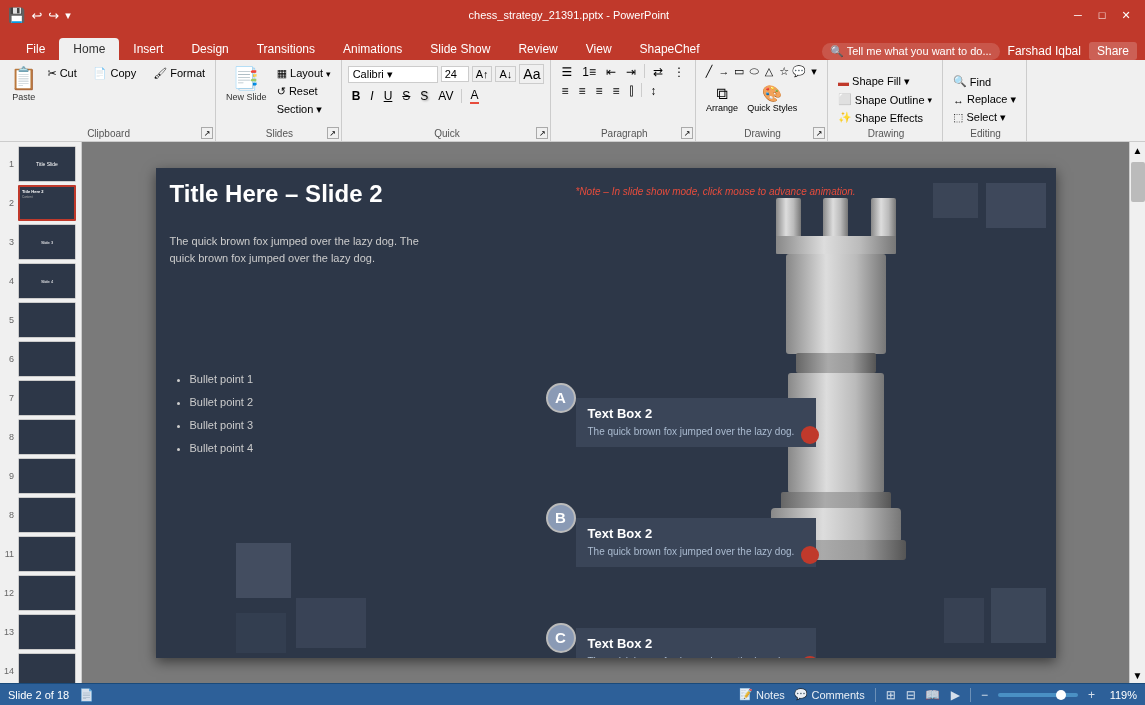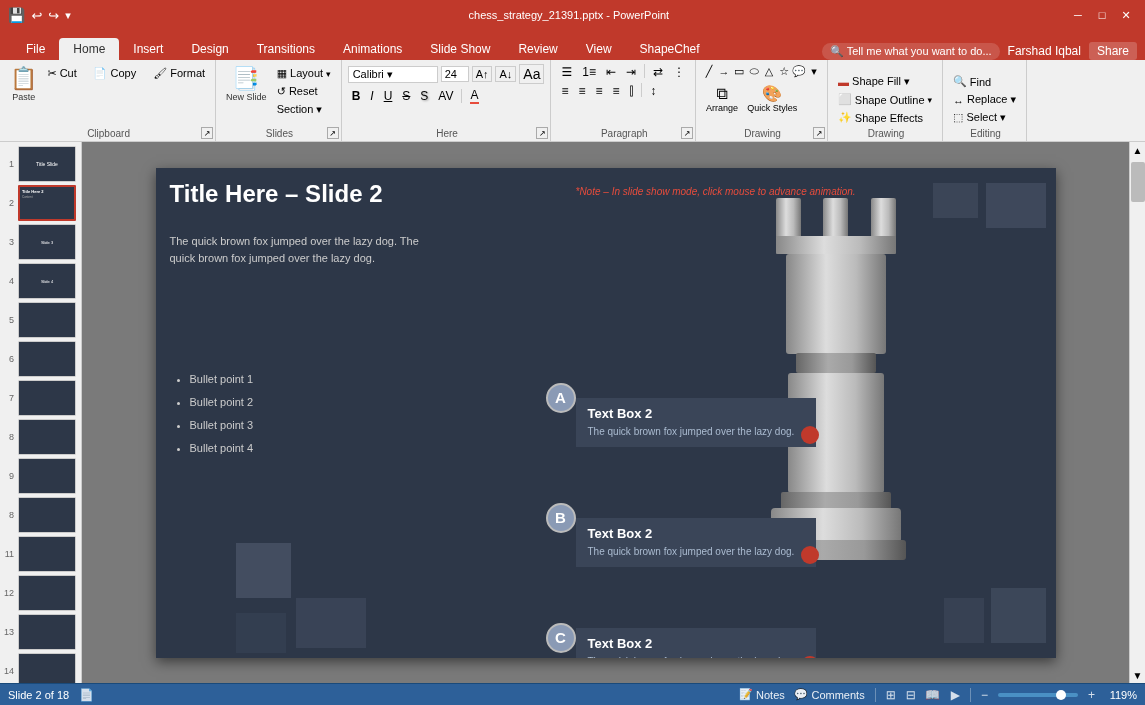--- a/index.html
+++ b/index.html
@@ -148,21 +148,21 @@
         <div class="fmt-btn bold">B</div>
         <div class="fmt-btn italic">I</div>
         <div class="fmt-btn underline">U</div>
         <div class="fmt-btn" style="text-decoration:line-through;">S</div>
         <div class="fmt-btn" style="text-shadow:1px 1px 2px #999;">S</div>
         <div class="fmt-btn">AV</div>
         <div style="width:1px; background:#ccc; height:14px; margin:0 2px;"></div>
         <div class="fmt-btn">A<span style="display:block; height:2px; background:#e74c3c; width:100%;"></span></div>
       </div>
     </div>
-    <div class="ribbon-group-label">Here</div>
+    <div class="ribbon-group-label">Quick</div>
     <div class="group-expand">↗</div>
   </div>
 
   <div class="ribbon-group" style="display:flex; flex-direction:column; border-right:1px solid #ccc; padding:4px 6px 16px 4px; position:relative; min-width:130px;">
     <div style="display:flex; flex-direction:column; gap:3px;">
       <div style="display:flex; gap:2px;">
         <div class="fmt-btn">☰</div>
         <div class="fmt-btn">1≡</div>
         <div class="fmt-btn">⇤</div>
         <div class="fmt-btn">⇥</div>

